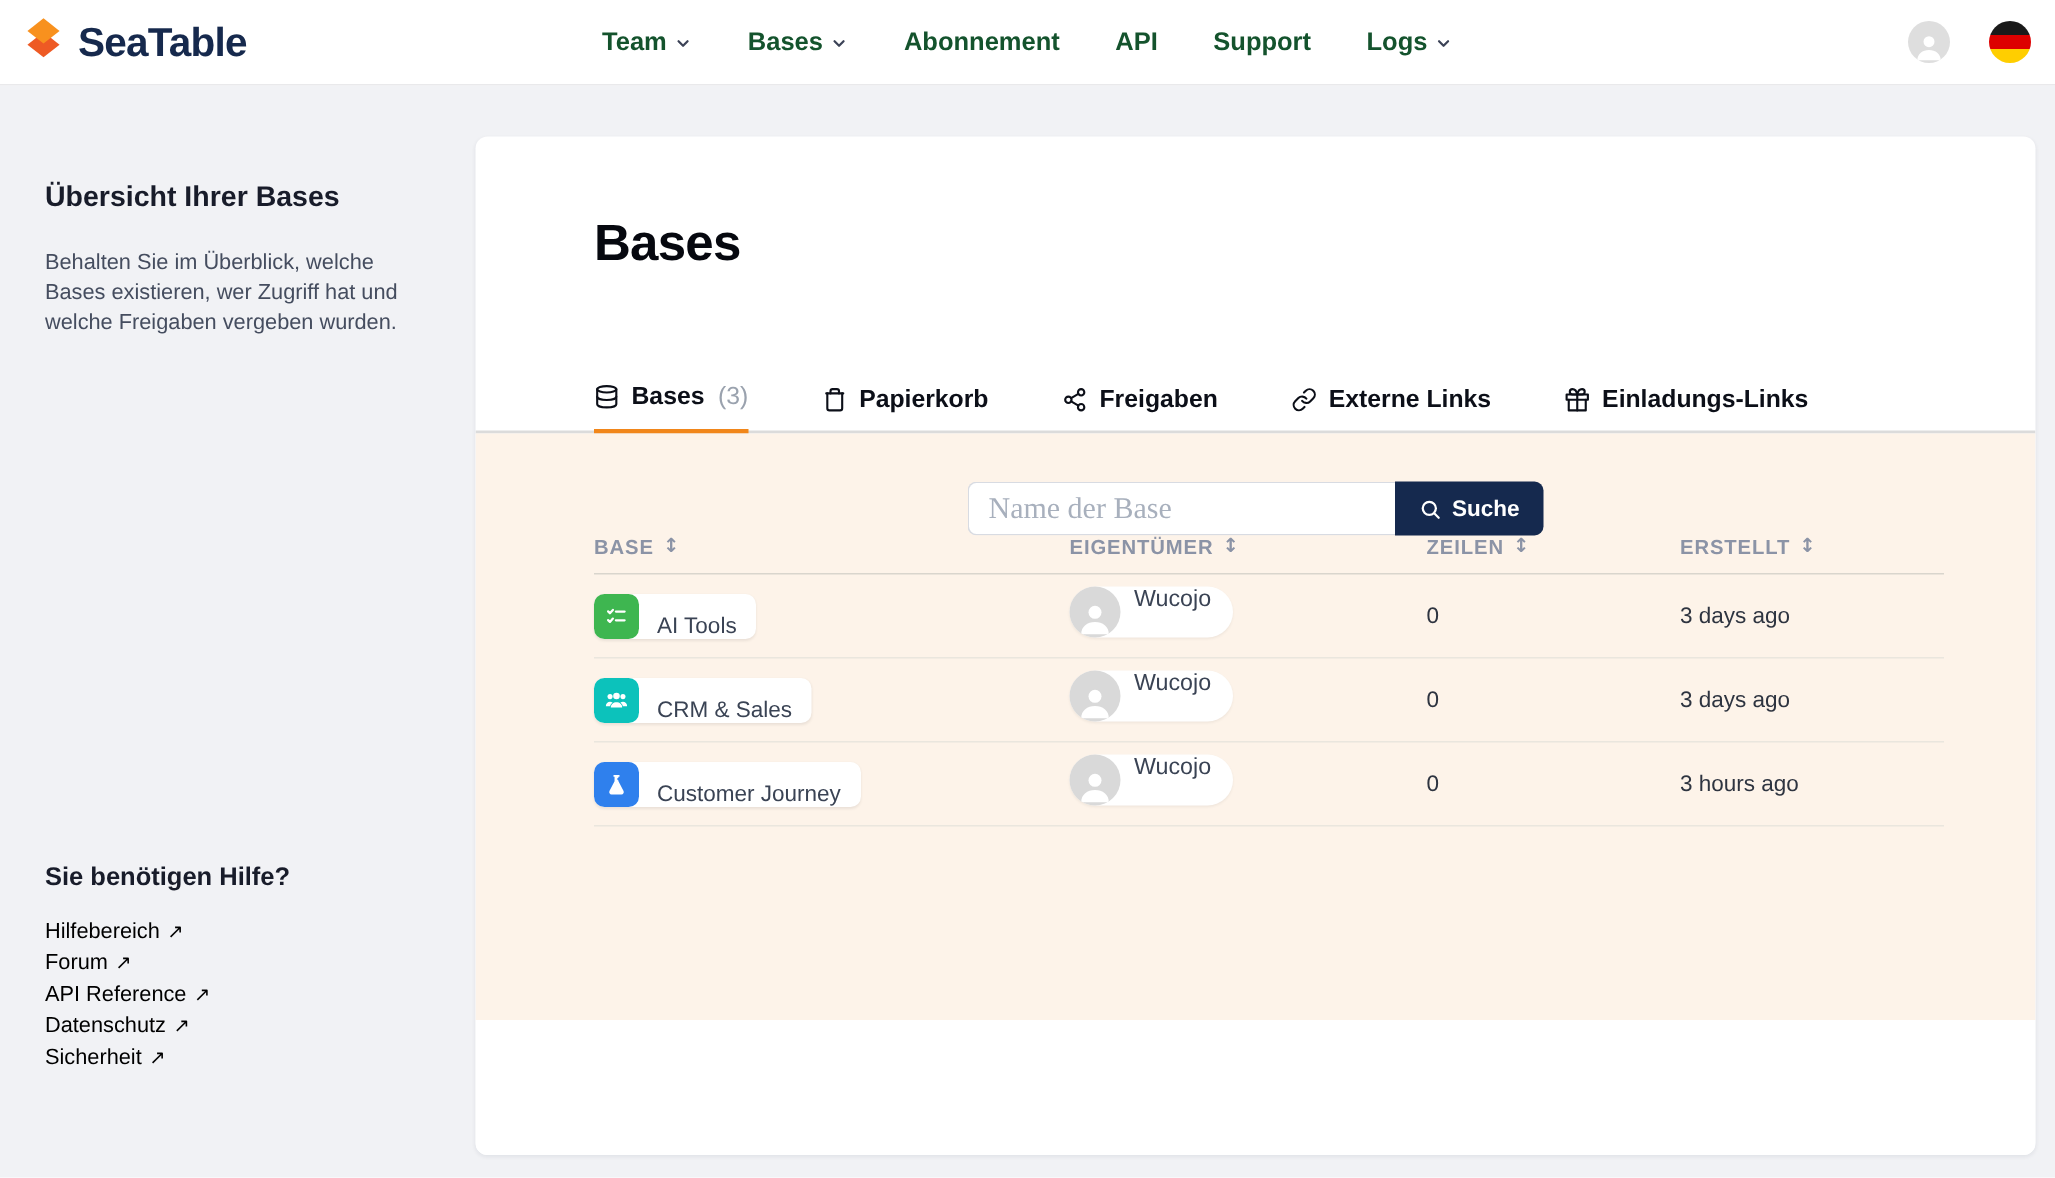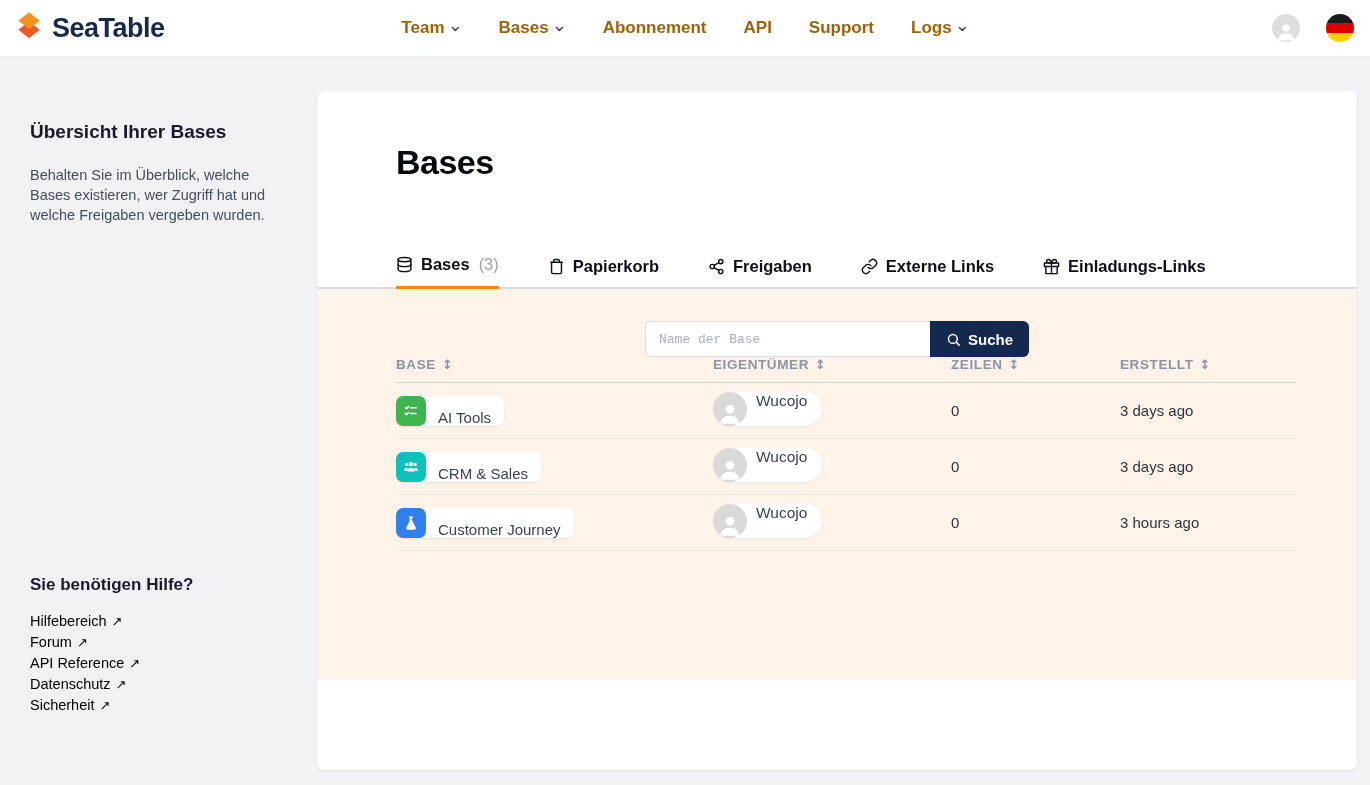--- a/index.html
+++ b/index.html
@@ -7,21 +7,21 @@
   body { font-family: "Liberation Sans", sans-serif; background: #f1f2f5; }
 
   
   .topbar {
     height: 57px; background: #fff; border-bottom: 1px solid #e9e9eb;
     display: flex; align-items: center; padding: 0 16px; position: relative;
   }
   .logo { display: flex; align-items: center; gap: 10px; cursor: pointer; text-decoration: none; }
   .wordmark { font-size: 27px; font-weight: 700; color: #16294d; letter-spacing: -0.5px; }
   .mainnav { position: absolute; left: 50%; transform: translateX(-50%); display: flex; align-items: center; gap: 37px; }
-  .nav-item { font-size: 17px; font-weight: 700; color: #a16207; display: flex; align-items: center; gap: 5px; cursor: pointer; white-space: nowrap; }
+  .nav-item { font-size: 17px; font-weight: 700; color: #14532d; display: flex; align-items: center; gap: 5px; cursor: pointer; white-space: nowrap; }
   .nav-item svg { margin-top: 2px; }
   .topbar-right { margin-left: auto; display: flex; align-items: center; gap: 26px; }
   .avatar-btn { width: 28px; height: 28px; border-radius: 50%; background: #dedede; display: flex; align-items: flex-end; justify-content: center; overflow: hidden; cursor: pointer; }
   .flag-btn { width: 28px; height: 28px; border-radius: 50%; cursor: pointer;
     background: linear-gradient(#1a1a1a 0 33.4%, #dd0000 33.4% 66.7%, #ffce00 66.7% 100%); }
 
   
   .page { display: flex; padding: 34px 13px 0 30px; border-radius: 16px; }
   .sidebar { width: 287px; flex-shrink: 0; padding: 30px 50px 0 0; }
   .side-title { font-size: 19px; font-weight: 700; color: #181c2a; margin-bottom: 22px; }
@@ -41,22 +41,22 @@
   .tab { display: flex; align-items: center; gap: 8px; font-size: 16.5px; font-weight: 700; color: #0c0f18;
     padding-bottom: 12px; margin-bottom: -2px; cursor: pointer; white-space: nowrap; }
   .tab.active { border-bottom: 3px solid #f1861a; }
   .tab svg { flex-shrink: 0; }
   .tab-count { color: #9aa2ae; font-weight: 400; margin-left: 1px; }
 
   .cream { background: #fdf3e9; height: 391px; }
 
   .search-row { display: flex; justify-content: center; padding-top: 32px; }
   .search-input { width: 285px; height: 36px; border: 1px solid #d8dbe2; border-right: none;
-    border-radius: 6px 0 0 6px; padding: 0 13px; font-size: 13px; color: #333; background: #fff; outline: none;
-    font-family: Liberation Mono, monospace; }
+    border-radius: 6px 0 0 6px; padding: 0 13px; font-size: 20px; color: #333; background: #fff; outline: none;
+    font-family: Liberation Serif, serif; }
   .search-input::placeholder { color: #a8b0bd; }
   .search-btn { height: 36px; border: none; background: #15294e; color: #fff; font-weight: 700; font-size: 15px;
     border-radius: 0 6px 6px 0; padding: 0 16px; display: flex; align-items: center; gap: 7px; cursor: pointer;
     font-family: "Liberation Sans", sans-serif; }
 
   .table { padding: 0 61px 0 79px; }
   .thead, .trow { display: grid; grid-template-columns: 317px 238px 169px 1fr; align-items: center; }
   .thead { padding-bottom: 10px; border-bottom: 1px solid #d9d5cd; }
   .th { font-size: 13.5px; font-weight: 700; color: #8b93a6; letter-spacing: 0.6px; display: flex; align-items: center; gap: 6px; cursor: pointer; }
   .sort-glyph { font-family: "DejaVu Sans", sans-serif; font-size: 13px; font-weight: 700; }

